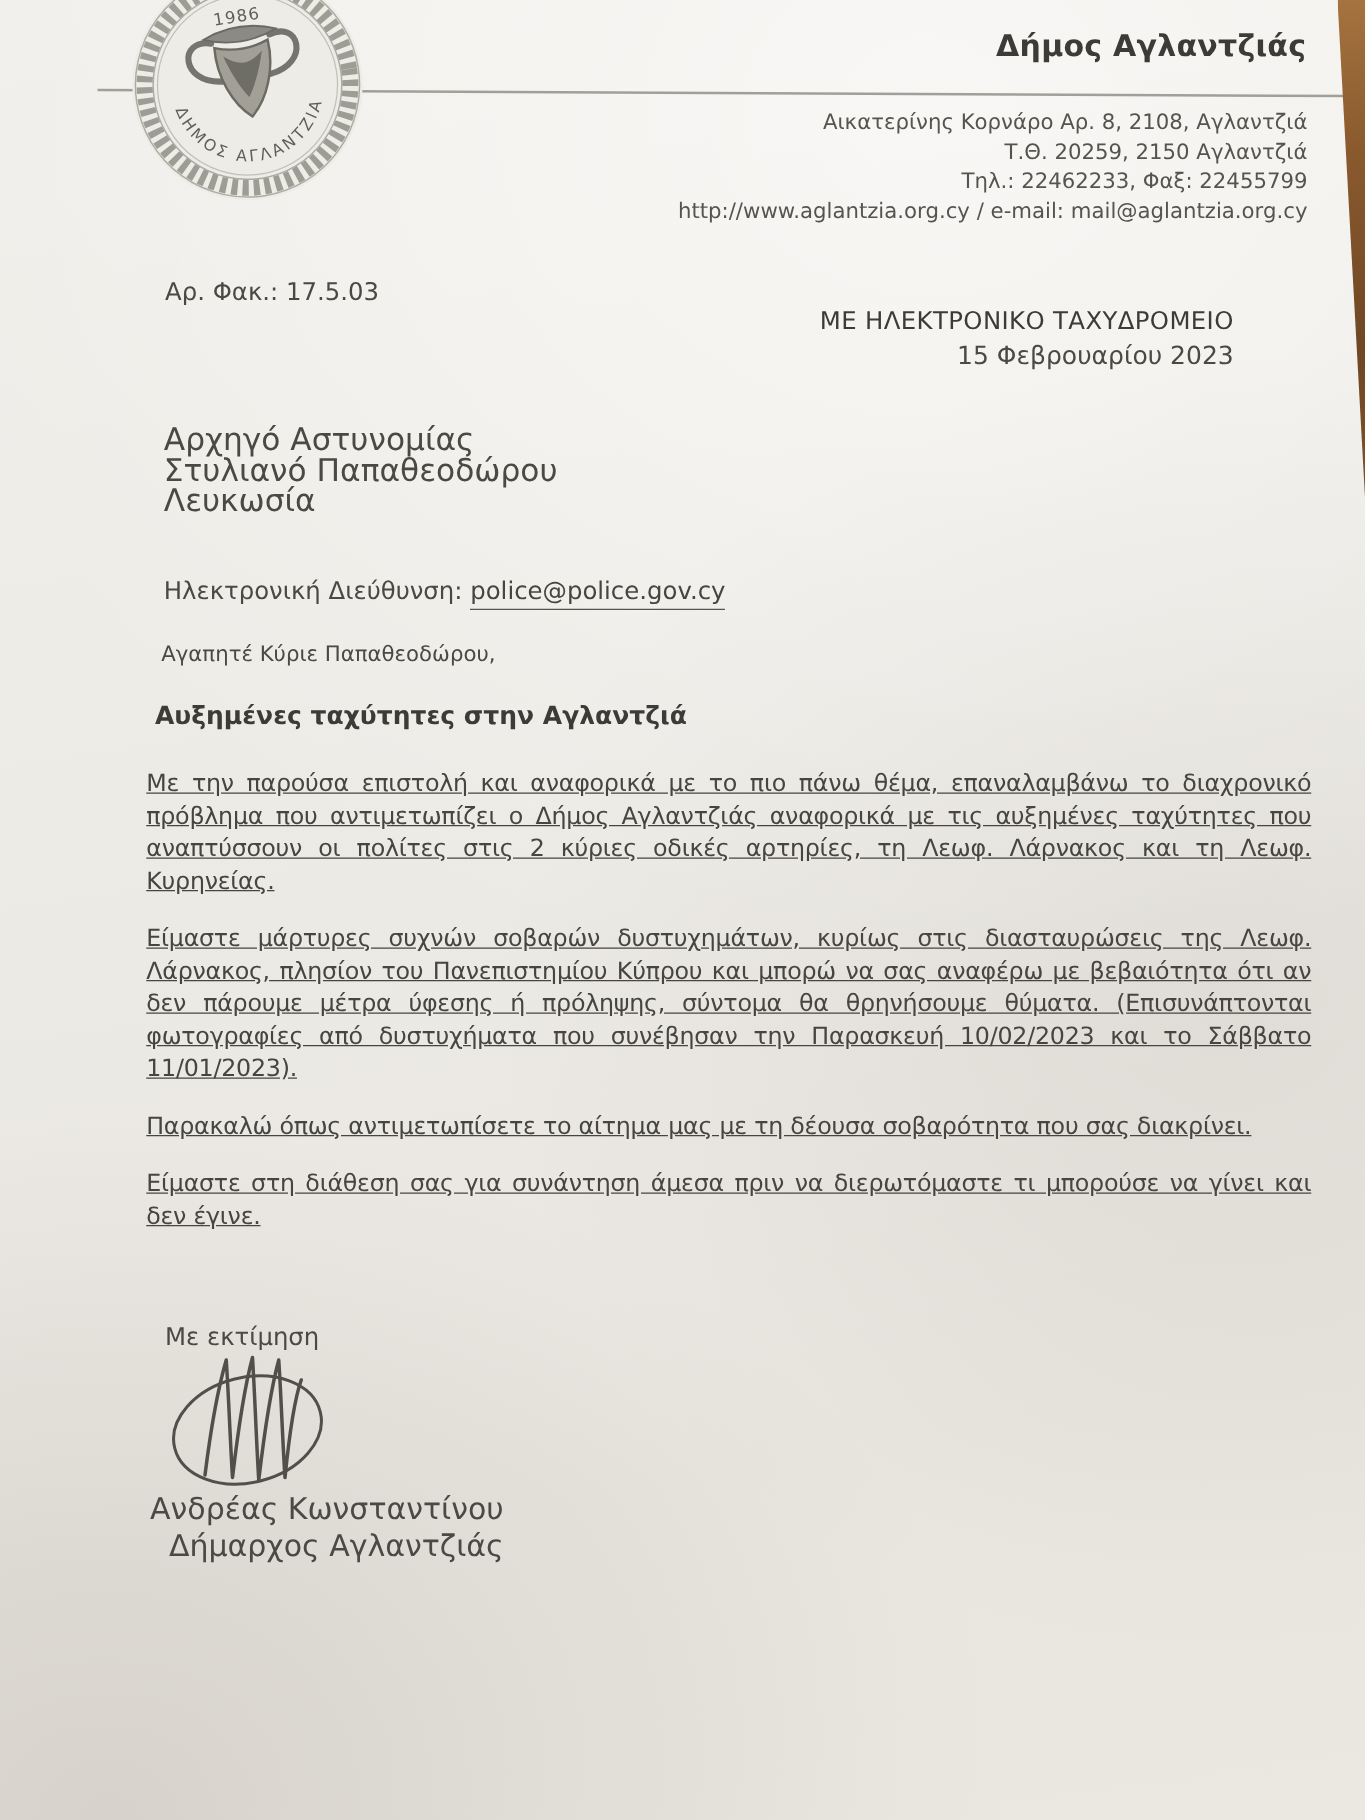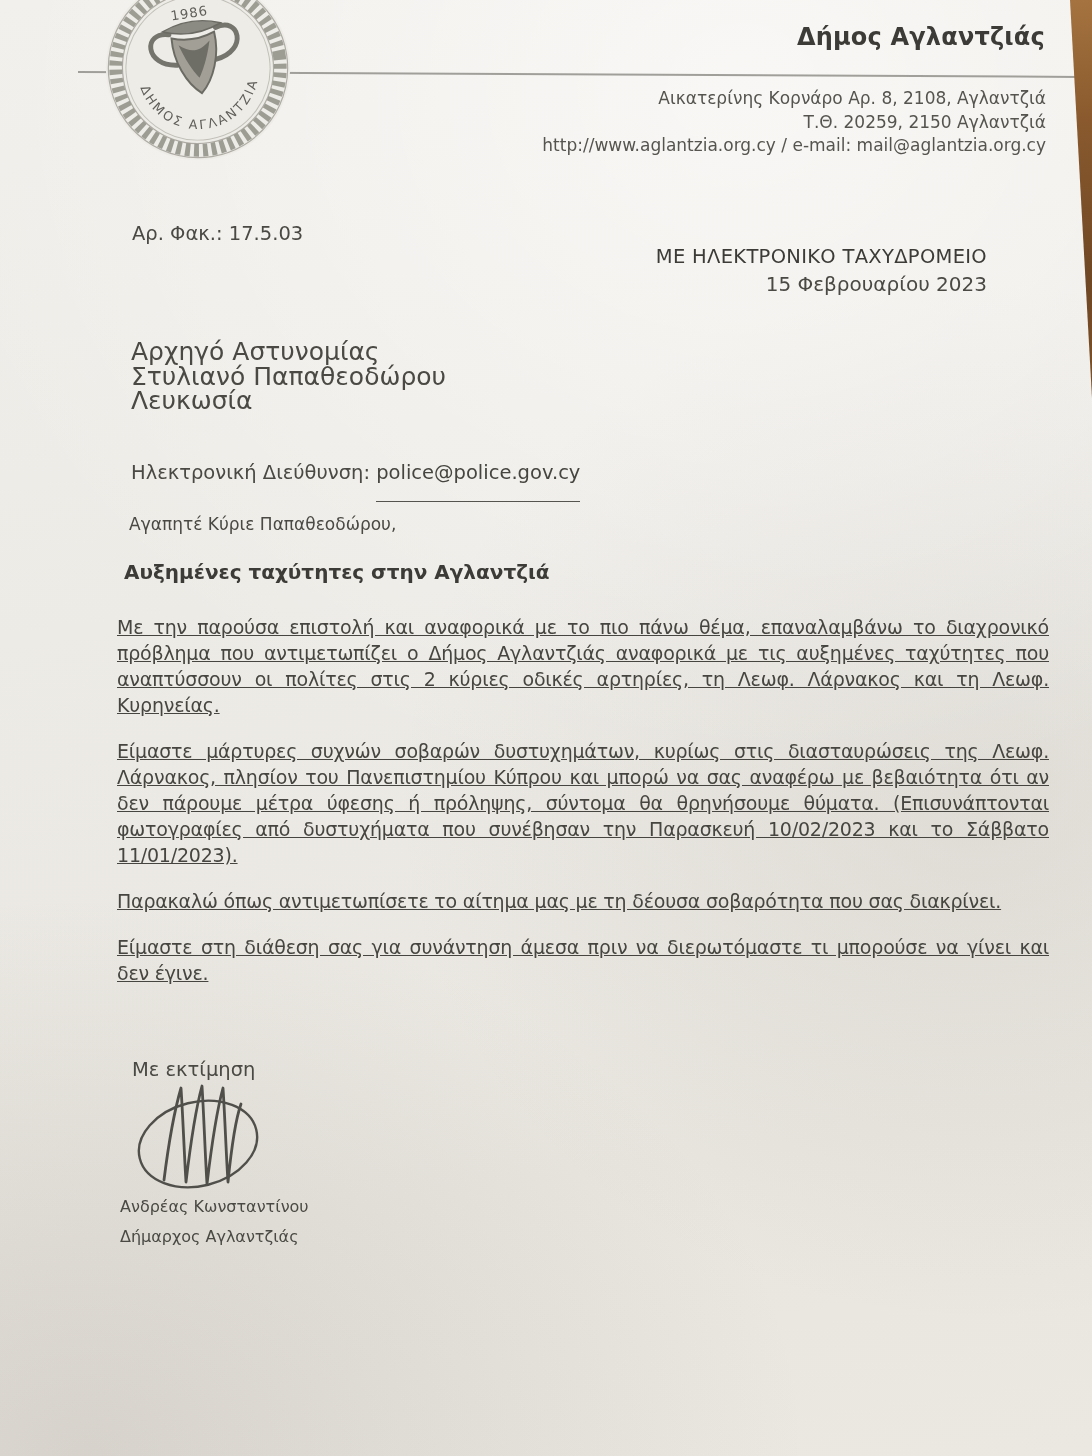--- a/index.html
+++ b/index.html
@@ -37,34 +37,34 @@
     font-size:17px;line-height:23.5px;color:#55544f;
   }
   .file-ref{position:absolute;top:222px;left:132px;font-size:19.5px;}
   .delivery-block{position:absolute;top:244px;right:105px;text-align:right;line-height:26.5px;}
   .delivery{font-size:19.5px;font-weight:normal;color:#3c3b37;letter-spacing:.3px;}
   .date{font-size:20px;}
   .recipient{position:absolute;top:340px;left:131px;font-size:25px;line-height:24.5px;}
   .email-line{position:absolute;top:461px;left:131px;font-size:19.5px;}
   .email-link{
     color:#46453f;text-decoration:none;
-    border-bottom:1.5px solid #55544e;padding-bottom:17px;
+    border-bottom:1.5px solid #55544e;padding-bottom:3px;
   }
   .salutation{position:absolute;top:514px;left:129px;font-size:17px;}
   .subject{position:absolute;top:560px;left:124px;font-size:20px;font-weight:bold;color:#3c3b37;}
   .body-text{
     position:absolute;top:614px;left:117px;width:932px;
     font-size:19px;line-height:26px;letter-spacing:-.2px;
     text-align:justify;color:#46453f;
   }
   .body-text p{margin:0;text-decoration:underline;}
   .body-text p + p{margin-top:20px;}
   .closing{position:absolute;top:1058px;left:132px;font-size:19.5px;}
   .signature{position:absolute;left:134px;top:1078px;z-index:3;}
-  .signer{position:absolute;top:1192px;left:120px;font-size:16px;line-height:30px;}
+  .signer{position:absolute;top:1192px;left:120px;font-size:24px;line-height:30px;text-align:right;}
 </style>
 </head>
 <body>
 
 <div class="page">
 
   <div class="rule"></div>
 
   <svg class="seal" width="196" height="196" viewBox="-100 -100 200 200">
     <g transform="rotate(-9)">
@@ -88,20 +88,21 @@
         <textPath href="#seal-arc" startOffset="50%" text-anchor="middle">ΔΗΜΟΣ ΑΓΛΑΝΤΖΙΑΣ</textPath>
       </text>
     </g>
   </svg>
 
   <div class="org-title">Δήμος Αγλαντζιάς</div>
 
   <div class="org-address">
     <div>Αικατερίνης Κορνάρο Αρ. 8, 2108, Αγλαντζιά</div>
     <div>Τ.Θ. 20259, 2150 Αγλαντζιά</div>
+    <div>Τηλ.: 22462233, Φαξ: 22455799</div>
     <div>http://www.aglantzia.org.cy / e-mail: mail@aglantzia.org.cy</div>
   </div>
 
   <div class="file-ref">Αρ. Φακ.: 17.5.03</div>
 
   <div class="delivery-block">
     <div class="delivery">ΜΕ ΗΛΕΚΤΡΟΝΙΚΟ ΤΑΧΥΔΡΟΜΕΙΟ</div>
     <div class="date">15 Φεβρουαρίου 2023</div>
   </div>
 

